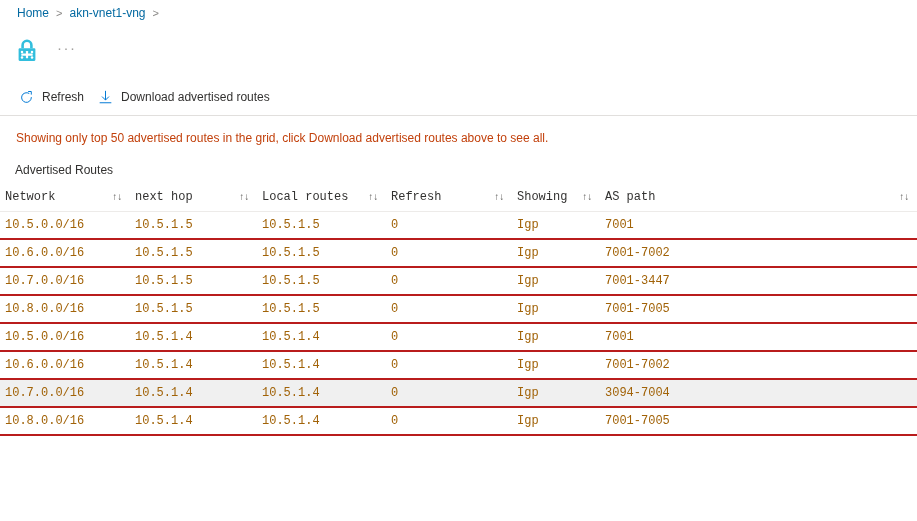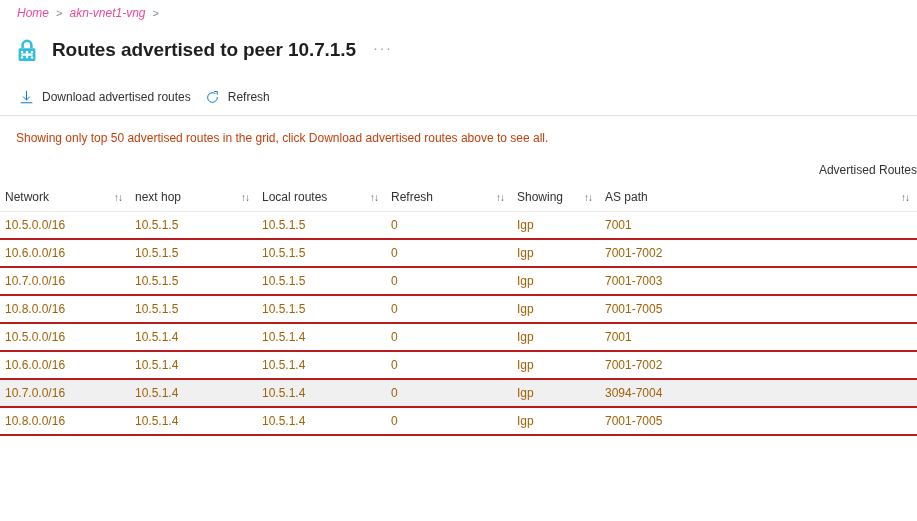--- a/index.html
+++ b/index.html
@@ -18,24 +18,23 @@
 
   
   .breadcrumb {
     display: flex;
     align-items: center;
     height: 26px;
     padding: 0 0 0 17px;
     font-size: 12px;
   }
   .crumb-link {
-    color: #ec4899;
+    color: #0369a1;
     cursor: pointer;
     white-space: nowrap;
-    font-style: italic;
   }
   .crumb-sep {
     color: #8a8886;
     margin: 0 7px;
     font-size: 11px;
     display: inline-block;
   }
 
   
   .title-row {
@@ -110,31 +109,31 @@
     color: #c2410c;
     padding: 15px 0 0 16px;
     line-height: 1.3;
   }
 
   
   .grid-caption {
     font-size: 12px;
     color: #323130;
     padding: 16px 0 0 15px;
-    text-align: right;
   }
   .grid-wrap {
     margin-top: 7px;
     width: 100%;
   }
   table.routes {
     width: 917px;
     border-collapse: collapse;
     table-layout: fixed;
     font-size: 12px;
+    font-family: Liberation Mono, monospace;
   }
   table.routes th {
     text-align: left;
     font-weight: 400;
     color: #323130;
     font-size: 12px;
     height: 27px;
     padding: 0;
     border-bottom: 1px solid #edebe9;
     vertical-align: middle;
@@ -187,44 +186,43 @@
       <g fill="#ffffff">
         <rect x="10.9" y="14.1" width="2.2" height="7.1" rx="0.4"></rect>
         <rect x="6.3" y="16.6" width="11.4" height="2.1" rx="0.4"></rect>
         <circle cx="7.0" cy="14.9" r="1.25"></circle>
         <circle cx="17.0" cy="14.9" r="1.25"></circle>
         <circle cx="7.0" cy="20.4" r="1.25"></circle>
         <circle cx="17.0" cy="20.4" r="1.25"></circle>
       </g>
     </svg>
   </span>
-  <span class="page-title">Routes advertised to peer 10.7.1.5</span>
   <span class="ellipsis-menu">···</span>
 </div>
 
 <div class="command-bar">
+
+  <button class="cmd-btn">
+    <span class="cmd-icon">
+      <svg width="15" height="15" viewBox="0 0 16 16" fill="none" xmlns="http://www.w3.org/2000/svg">
+        <path d="M13.2 8A5.2 5.2 0 1 1 10.6 3.5" stroke="#0078d4" stroke-width="1.05" stroke-linecap="round"></path>
+        <path d="M10.2 1.6h2.9v2.9" stroke="#0078d4" stroke-width="1.05" stroke-linecap="round" stroke-linejoin="round"></path>
+      </svg>
+    </span>
+    <span class="cmd-label">Refresh</span>
+  </button>
 
   <button class="cmd-btn">
     <span class="cmd-icon">
       <svg width="15" height="15" viewBox="0 0 16 16" fill="none" xmlns="http://www.w3.org/2000/svg">
         <path d="M8 1.3v9.1M4.6 7.3 8 10.7l3.4-3.4" stroke="#0078d4" stroke-width="1.05" stroke-linecap="round" stroke-linejoin="round"></path>
         <path d="M2.2 13.6h11.6" stroke="#0078d4" stroke-width="1.05" stroke-linecap="round"></path>
       </svg>
     </span>
     <span class="cmd-label">Download advertised routes</span>
-  </button>
-
-  <button class="cmd-btn">
-    <span class="cmd-icon">
-      <svg width="15" height="15" viewBox="0 0 16 16" fill="none" xmlns="http://www.w3.org/2000/svg">
-        <path d="M13.2 8A5.2 5.2 0 1 1 10.6 3.5" stroke="#0078d4" stroke-width="1.05" stroke-linecap="round"></path>
-        <path d="M10.2 1.6h2.9v2.9" stroke="#0078d4" stroke-width="1.05" stroke-linecap="round" stroke-linejoin="round"></path>
-      </svg>
-    </span>
-    <span class="cmd-label">Refresh</span>
   </button>
 
 </div>
 
 <div class="notice">Showing only top 50 advertised routes in the grid, click Download advertised routes above to see all.</div>
 
 <div class="grid-caption">Advertised Routes</div>
 
 <div class="grid-wrap">
   <table class="routes">
@@ -292,21 +290,21 @@
           <td>0</td>
           <td>Igp</td>
           <td>7001-7002</td>
         </tr>
         <tr class="row">
           <td>10.7.0.0/16</td>
           <td>10.5.1.5</td>
           <td>10.5.1.5</td>
           <td>0</td>
           <td>Igp</td>
-          <td>7001-7003</td>
+          <td>7001-3447</td>
         </tr>
         <tr class="row">
           <td>10.8.0.0/16</td>
           <td>10.5.1.5</td>
           <td>10.5.1.5</td>
           <td>0</td>
           <td>Igp</td>
           <td>7001-7005</td>
         </tr>
         <tr class="row">

